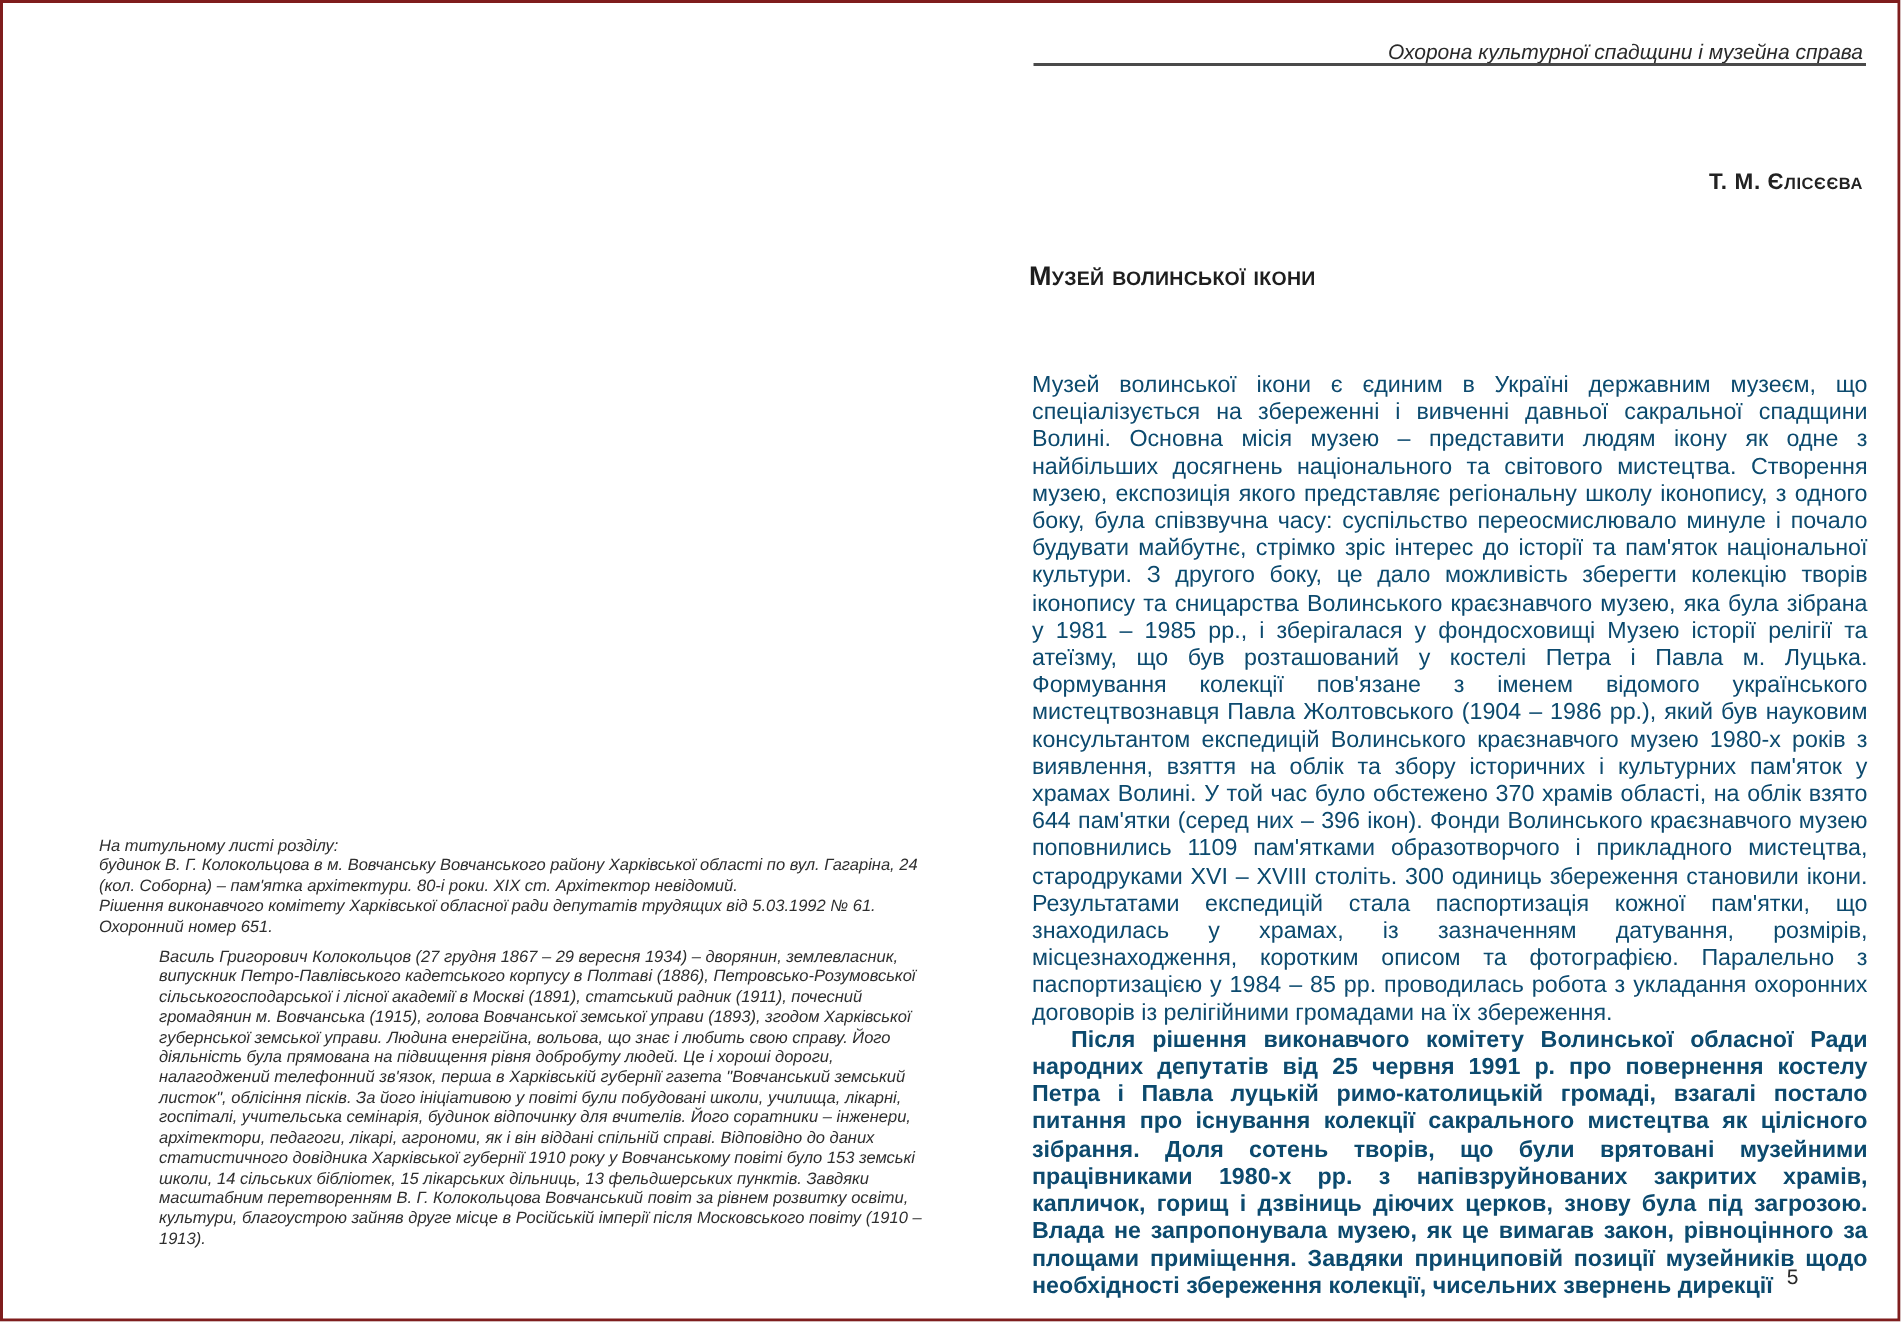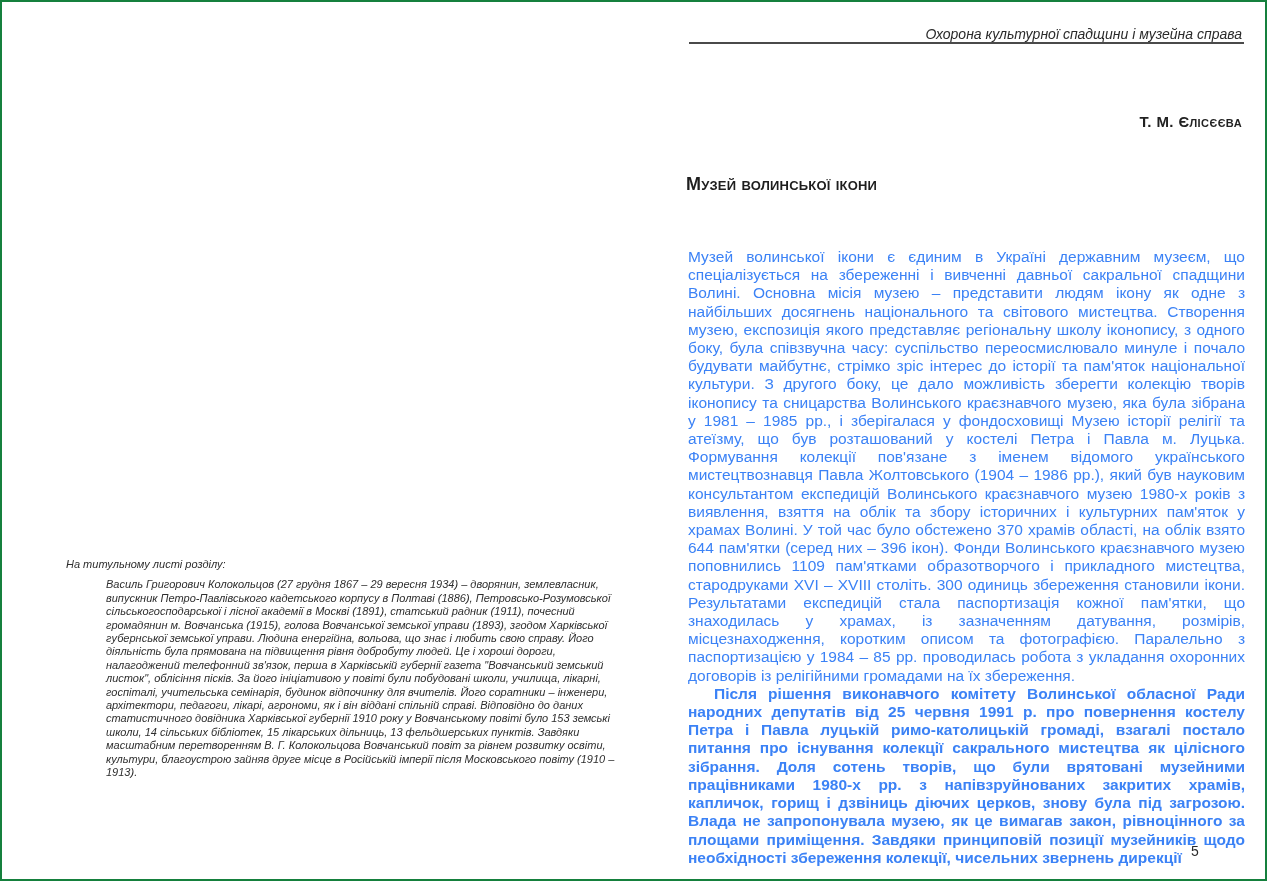--- a/index.html
+++ b/index.html
@@ -2,21 +2,21 @@
 <html><head>
 <meta charset="utf-8">
 <style>
   html, body { margin: 0; padding: 0; background: #e8e8e8; }
   .page {
     position: relative;
     width: 1267px;
     height: 881px;
     box-sizing: border-box;
     background: #ffffff;
-    border: 2px solid #15803d;
+    border: 2px solid #7f1d1d;
     font-family: "Liberation Sans", sans-serif;
     overflow: hidden;
   }
   .running-head {
     position: absolute;
     left: 686px; top: 24px; width: 554px;
     text-align: right;
     font-style: italic;
     font-size: 14px;
     color: #2a2a2a;
@@ -57,21 +57,21 @@
   }
   .left-notes p { margin: 0; }
   .left-notes .caption { }
   .left-notes .bio { margin-top: 7px; margin-left: 40px; }
   .body-col {
     position: absolute;
     left: 686px; top: 246px; width: 557px;
     font-size: 15.5px;
     line-height: 18.2px;
     text-align: justify;
-    color: #3b82f6;
+    color: #0c4a6e;
   }
   .body-col p { margin: 0; }
   .body-col p.indent { text-indent: 26px; font-weight: bold; }
   .page-number {
     position: absolute;
     left: 1180px; top: 841px; width: 26px;
     text-align: center;
     font-size: 14px;
     color: #2a2a2a;
   }
@@ -86,20 +86,22 @@
   <div class="head-rule"></div>
 
   <div class="author">Т. М. Єлісєєва</div>
 
   <div class="title">
     <div>Музей волинської ікони</div>
   </div>
 
   <div class="left-notes">
     <p class="caption">На титульному листі розділу:</p>
+    <p class="note">будинок В. Г. Колокольцова в м. Вовчанську Вовчанського району Харківської області по вул. Гагаріна, 24 (кол. Соборна) – пам'ятка архітектури. 80-і роки. XIX ст. Архітектор невідомий.</p>
+    <p class="note">Рішення виконавчого комітету Харківської обласної ради депутатів трудящих від 5.03.1992 № 61. Охоронний номер 651.</p>
     <p class="note bio">Василь Григорович Колокольцов (27 грудня 1867 – 29 вересня 1934) – дворянин, землевласник, випускник Петро-Павлівського кадетського корпусу в Полтаві (1886), Петровсько-Розумовської сільськогосподарської і лісної академії в Москві (1891), статський радник (1911), почесний громадянин м. Вовчанська (1915), голова Вовчанської земської управи (1893), згодом Харківської губернської земської управи. Людина енергійна, вольова, що знає і любить свою справу. Його діяльність була прямована на підвищення рівня добробуту людей. Це і хороші дороги, налагоджений телефонний зв'язок, перша в Харківській губернії газета "Вовчанський земський листок", облісіння пісків. За його ініціативою у повіті були побудовані школи, училища, лікарні, госпіталі, учительська семінарія, будинок відпочинку для вчителів. Його соратники – інженери, архітектори, педагоги, лікарі, агрономи, як і він віддані спільній справі. Відповідно до даних статистичного довідника Харківської губернії 1910 року у Вовчанському повіті було 153 земські школи, 14 сільських бібліотек, 15 лікарських дільниць, 13 фельдшерських пунктів. Завдяки масштабним перетворенням В. Г. Колокольцова Вовчанський повіт за рівнем розвитку освіти, культури, благоустрою зайняв друге місце в Російській імперії після Московського повіту (1910 – 1913).</p>
   </div>
 
   <div class="body-col">
     <p>Музей волинської ікони є єдиним в Україні державним музеєм, що спеціалізується на збереженні і вивченні давньої сакральної спадщини Волині. Основна місія музею – представити людям ікону як одне з найбільших досягнень національного та світового мистецтва. Створення музею, експозиція якого представляє регіональну школу іконопису, з одного боку, була співзвучна часу: суспільство переосмислювало минуле і почало будувати майбутнє, стрімко зріс інтерес до історії та пам'яток національної культури. З другого боку, це дало можливість зберегти колекцію творів іконопису та сницарства Волинського краєзнавчого музею, яка була зібрана у 1981 – 1985 рр., і зберігалася у фондосховищі Музею історії релігії та атеїзму, що був розташований у костелі Петра і Павла м. Луцька. Формування колекції пов'язане з іменем відомого українського мистецтвознавця Павла Жолтовського (1904 – 1986 рр.), який був науковим консультантом експедицій Волинського краєзнавчого музею 1980-х років з виявлення, взяття на облік та збору історичних і культурних пам'яток у храмах Волині. У той час було обстежено 370 храмів області, на облік взято 644 пам'ятки (серед них – 396 ікон). Фонди Волинського краєзнавчого музею поповнились 1109 пам'ятками образотворчого і прикладного мистецтва, стародруками XVI – XVIII століть. 300 одиниць збереження становили ікони. Результатами експедицій стала паспортизація кожної пам'ятки, що знаходилась у храмах, із зазначенням датування, розмірів, місцезнаходження, коротким описом та фотографією. Паралельно з паспортизацією у 1984 – 85 рр. проводилась робота з укладання охоронних договорів із релігійними громадами на їх збереження.</p>
     <p class="indent">Після рішення виконавчого комітету Волинської обласної Ради народних депутатів від 25 червня 1991 р. про повернення костелу Петра і Павла луцькій римо-католицькій громаді, взагалі постало питання про існування колекції сакрального мистецтва як цілісного зібрання. Доля сотень творів, що були врятовані музейними працівниками 1980-х рр. з напівзруйнованих закритих храмів, капличок, горищ і дзвіниць діючих церков, знову була під загрозою. Влада не запропонувала музею, як це вимагав закон, рівноцінного за площами приміщення. Завдяки принциповій позиції музейників щодо необхідності збереження колекції, чисельних звернень дирекції</p>
   </div>
 
   <div class="page-number">5</div>
 

